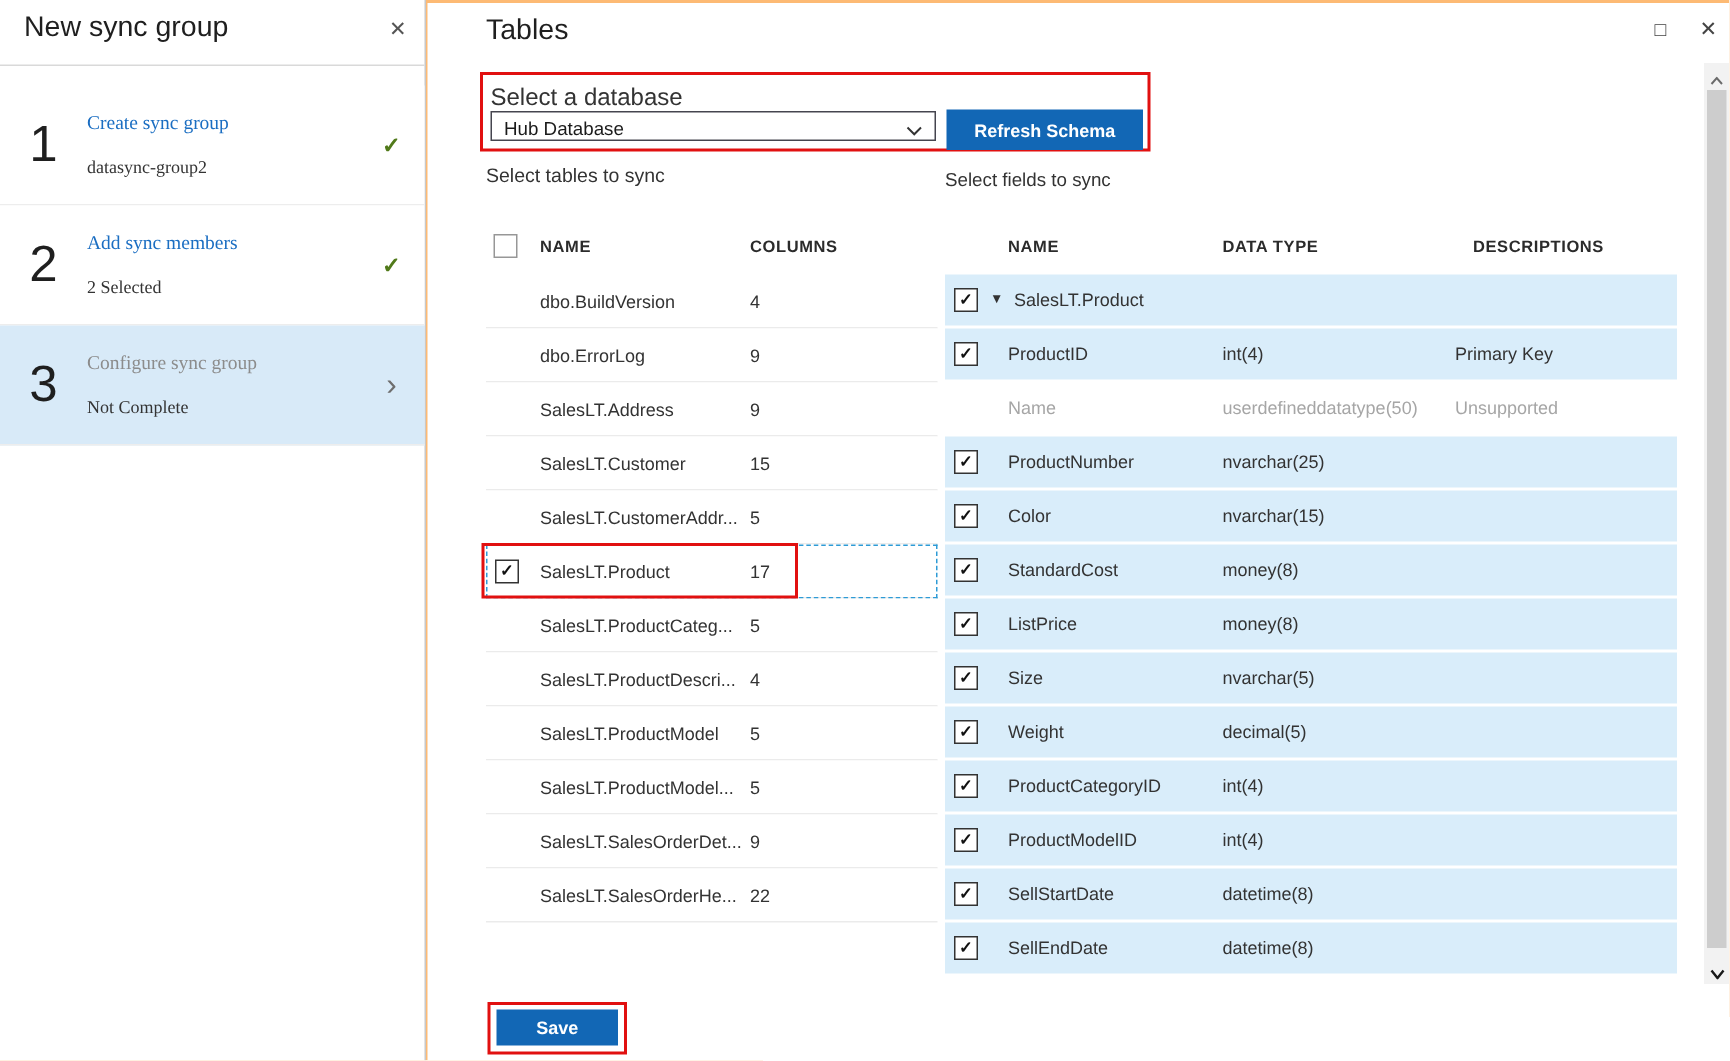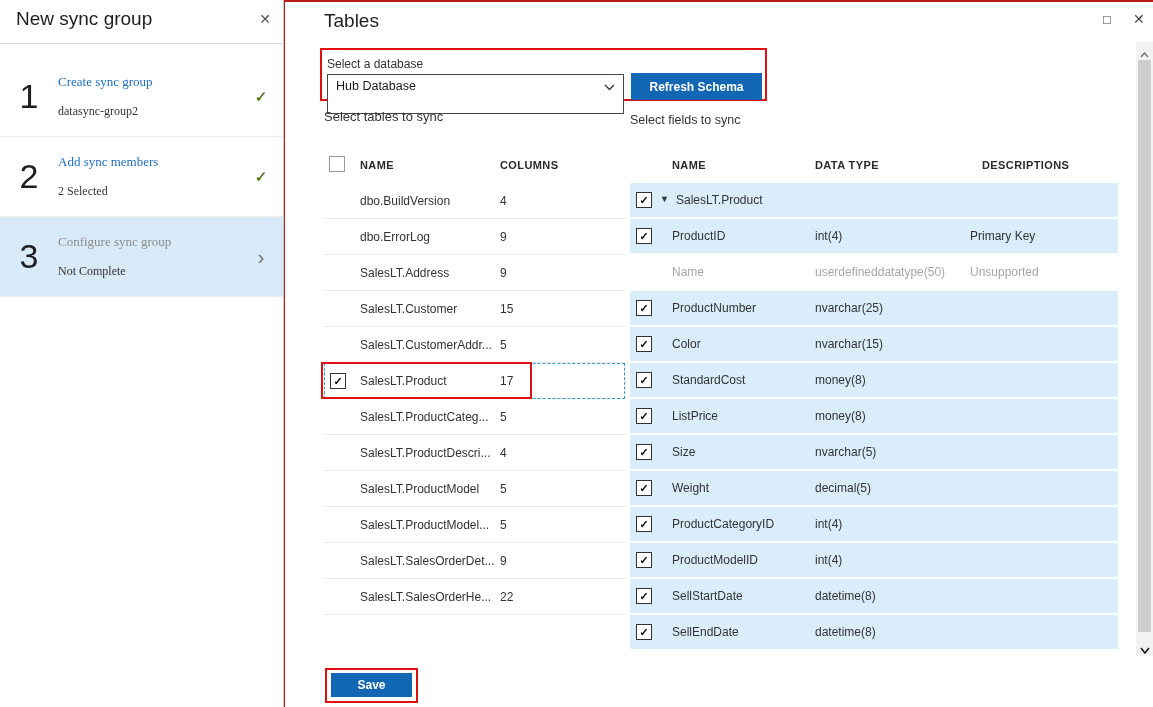--- a/index.html
+++ b/index.html
@@ -1,16 +1,16 @@
 <!DOCTYPE html>
 <html style="--accent-blue: #1267b5; --accent-red: #e11010; --row-blue: #d9edfa; --step-blue: #d8eaf8; --link-blue: #1b6ec2; --check-green: #517a1a;"><head>
 <meta charset="utf-8">
 <style>
   html,body{margin:0;padding:0;background:#fff;font-family:"Liberation Sans",sans-serif;}
-  .screen{position:relative;width:1153px;height:707px;overflow:hidden;background:#b91c1c;color:#333;}
+  .screen{position:relative;width:1153px;height:707px;overflow:hidden;background:#fdba74;color:#333;}
 
   
   .left-panel{position:absolute;left:0;top:0;width:284px;height:707px;background:#fff;border-right:1px solid #c8c8c8;box-sizing:border-box;}
   .left-header{position:relative;height:43px;border-bottom:1px solid #d9d9d9;}
   .left-title{position:absolute;left:16px;top:8px;font-size:19px;font-weight:400;color:#1f1f1f;}
   .left-close{position:absolute;right:12px;top:11px;font-size:14px;color:#555;cursor:pointer;}
   .steps-list{margin-top:13px;}
   .step{position:relative;display:flex;align-items:center;height:80px;border-bottom:1px solid #ededed;box-sizing:border-box;background:#fff;cursor:pointer;}
   .step-active{background:var(--step-blue,#d8eaf8);}
   .step-num{width:58px;text-align:center;font-size:34px;font-weight:300;color:#1f1f1f;}
@@ -22,22 +22,22 @@
   .check{color:var(--check-green,#517a1a);font-size:15px;font-weight:bold;}
   .chev{color:#6e6e6e;font-size:21px;font-weight:400;line-height:14px;}
 
   
   .right-panel{position:absolute;left:285px;top:2px;width:868px;height:707px;background:#fff;}
   .right-title{position:absolute;left:39px;top:8px;font-size:19px;font-weight:400;color:#1f1f1f;}
   .win-restore{position:absolute;left:818px;top:10px;font-size:13px;color:#444;cursor:pointer;}
   .win-close{position:absolute;left:848px;top:9px;font-size:14px;color:#444;cursor:pointer;}
 
   .db-box{position:absolute;left:35px;top:46px;width:447px;height:53px;border:2px solid var(--accent-red,#e11010);box-sizing:border-box;}
-  .db-label{position:absolute;left:5px;top:7px;font-size:12px;color:#333;}
-  .dropdown{position:absolute;left:5px;top:24px;width:297px;height:40px;border:1px solid #45454f;background:#fff;box-sizing:border-box;cursor:pointer;}
+  .db-label{position:absolute;left:5px;top:7px;font-size:16px;color:#333;}
+  .dropdown{position:absolute;left:5px;top:24px;width:297px;height:20px;border:1px solid #45454f;background:#fff;box-sizing:border-box;cursor:pointer;}
   .dropdown-value{position:absolute;left:8px;top:4px;font-size:12.5px;color:#1a1a1a;}
   .dropdown-chev{position:absolute;right:8px;top:9px;}
   .refresh-btn{position:absolute;left:309px;top:23px;width:131px;height:27px;background:var(--accent-blue,#1267b5);color:#fff;font-size:12px;font-weight:bold;border:none;font-family:Liberation Sans, sans-serif;cursor:pointer;}
 
   .th1{position:absolute;left:39px;top:107px;font-size:13px;color:#333;}
   .th2{position:absolute;left:39px;top:125px;font-size:12.5px;color:#333;}
   .thead-tables{position:absolute;left:39px;top:149px;width:301px;height:31px;}
   .thead-cb{position:absolute;left:5px;top:5px;width:14px;height:14px;border:1px solid #979797;background:#fff;cursor:pointer;}
   .colhead{font-size:11px;font-weight:bold;color:#2b2b2b;letter-spacing:.4px;}
   .thead-name{position:absolute;left:36px;top:8px;}

